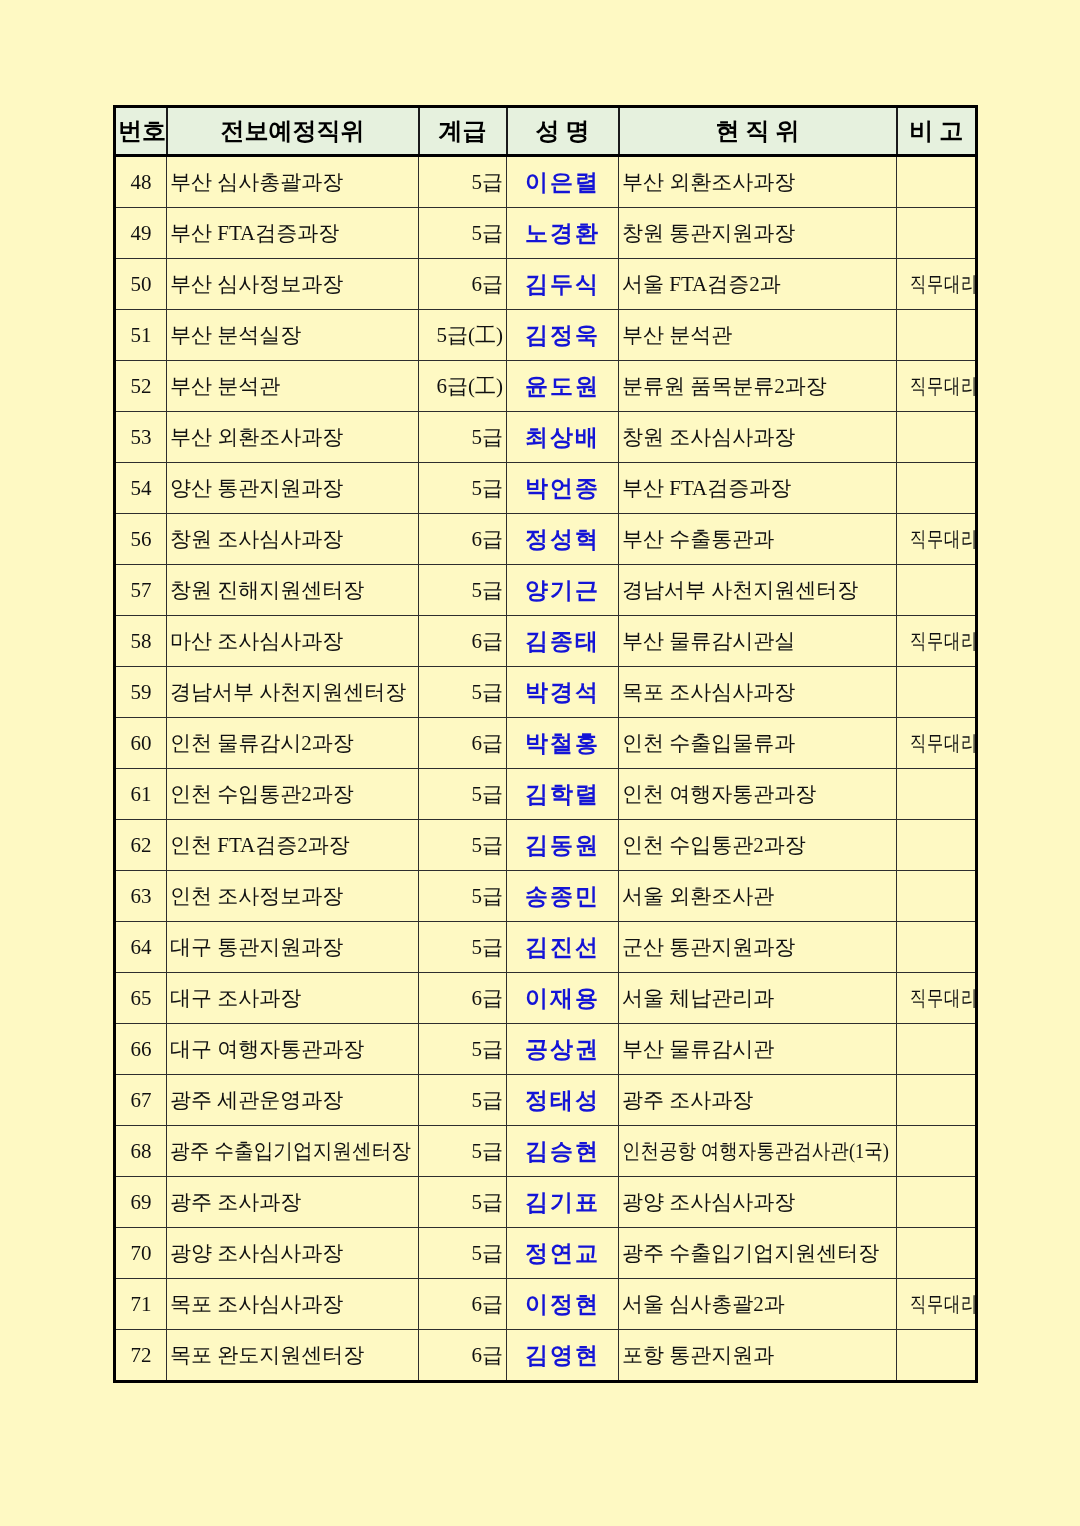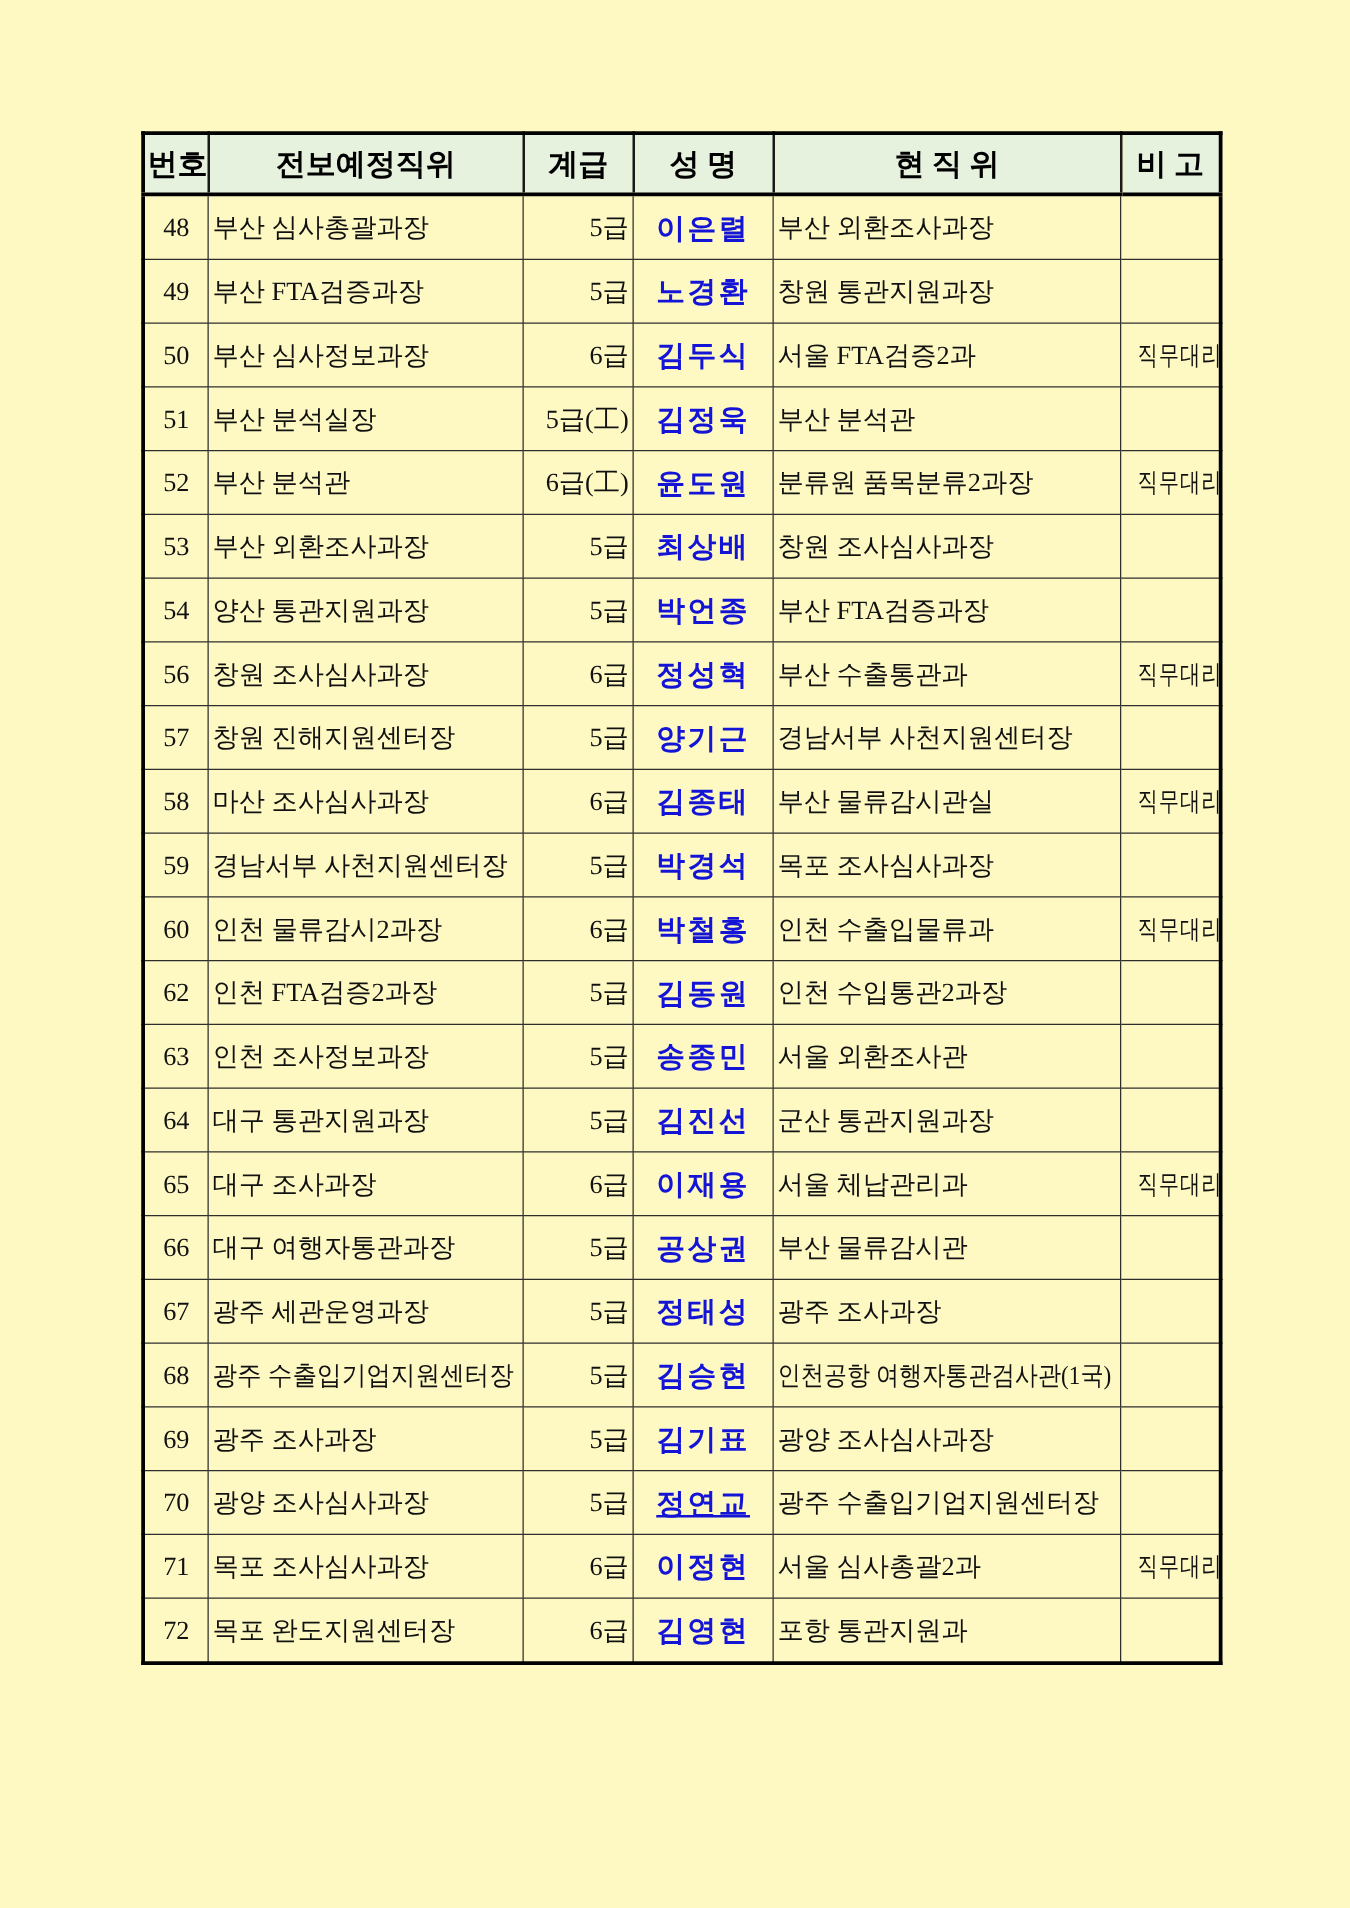--- a/index.html
+++ b/index.html
@@ -187,20 +187,28 @@
         </tr>
         <tr>
           <td class="cell-no"><span class="fit">60</span></td>
           <td class="cell-planned"><span class="fit">인천 물류감시2과장</span></td>
           <td class="cell-rank"><span class="fit">6급</span></td>
           <td class="cell-name"><span class="fit" style="color: rgb(20, 20, 214);">박철홍</span></td>
           <td class="cell-current"><span class="fit">인천 수출입물류과</span></td>
           <td class="cell-note"><span class="fit" style="transform-origin: center center; transform: scaleX(0.773);">직무대리</span></td>
         </tr>
         <tr>
+          <td class="cell-no"><span class="fit">61</span></td>
+          <td class="cell-planned"><span class="fit">인천 수입통관2과장</span></td>
+          <td class="cell-rank"><span class="fit">5급</span></td>
+          <td class="cell-name"><span class="fit" style="color: rgb(20, 20, 214);">김학렬</span></td>
+          <td class="cell-current"><span class="fit">인천 여행자통관과장</span></td>
+          <td class="cell-note"><span class="fit"></span></td>
+        </tr>
+        <tr>
           <td class="cell-no"><span class="fit">62</span></td>
           <td class="cell-planned"><span class="fit">인천 FTA검증2과장</span></td>
           <td class="cell-rank"><span class="fit">5급</span></td>
           <td class="cell-name"><span class="fit" style="color: rgb(20, 20, 214);">김동원</span></td>
           <td class="cell-current"><span class="fit">인천 수입통관2과장</span></td>
           <td class="cell-note"><span class="fit"></span></td>
         </tr>
         <tr>
           <td class="cell-no"><span class="fit">63</span></td>
           <td class="cell-planned"><span class="fit">인천 조사정보과장</span></td>
@@ -254,21 +262,21 @@
           <td class="cell-planned"><span class="fit">광주 조사과장</span></td>
           <td class="cell-rank"><span class="fit">5급</span></td>
           <td class="cell-name"><span class="fit" style="color: rgb(20, 20, 214);">김기표</span></td>
           <td class="cell-current"><span class="fit">광양 조사심사과장</span></td>
           <td class="cell-note"><span class="fit"></span></td>
         </tr>
         <tr>
           <td class="cell-no"><span class="fit">70</span></td>
           <td class="cell-planned"><span class="fit">광양 조사심사과장</span></td>
           <td class="cell-rank"><span class="fit">5급</span></td>
-          <td class="cell-name"><span class="fit" style="color: rgb(20, 20, 214); text-decoration: underline;">정연교</span></td>
+          <td class="cell-name"><span class="fit" style="color: rgb(20, 20, 214);">정연교</span></td>
           <td class="cell-current"><span class="fit">광주 수출입기업지원센터장</span></td>
           <td class="cell-note"><span class="fit"></span></td>
         </tr>
         <tr>
           <td class="cell-no"><span class="fit">71</span></td>
           <td class="cell-planned"><span class="fit">목포 조사심사과장</span></td>
           <td class="cell-rank"><span class="fit">6급</span></td>
           <td class="cell-name"><span class="fit" style="color: rgb(20, 20, 214);">이정현</span></td>
           <td class="cell-current"><span class="fit">서울 심사총괄2과</span></td>
           <td class="cell-note"><span class="fit" style="transform-origin: center center; transform: scaleX(0.773);">직무대리</span></td>

